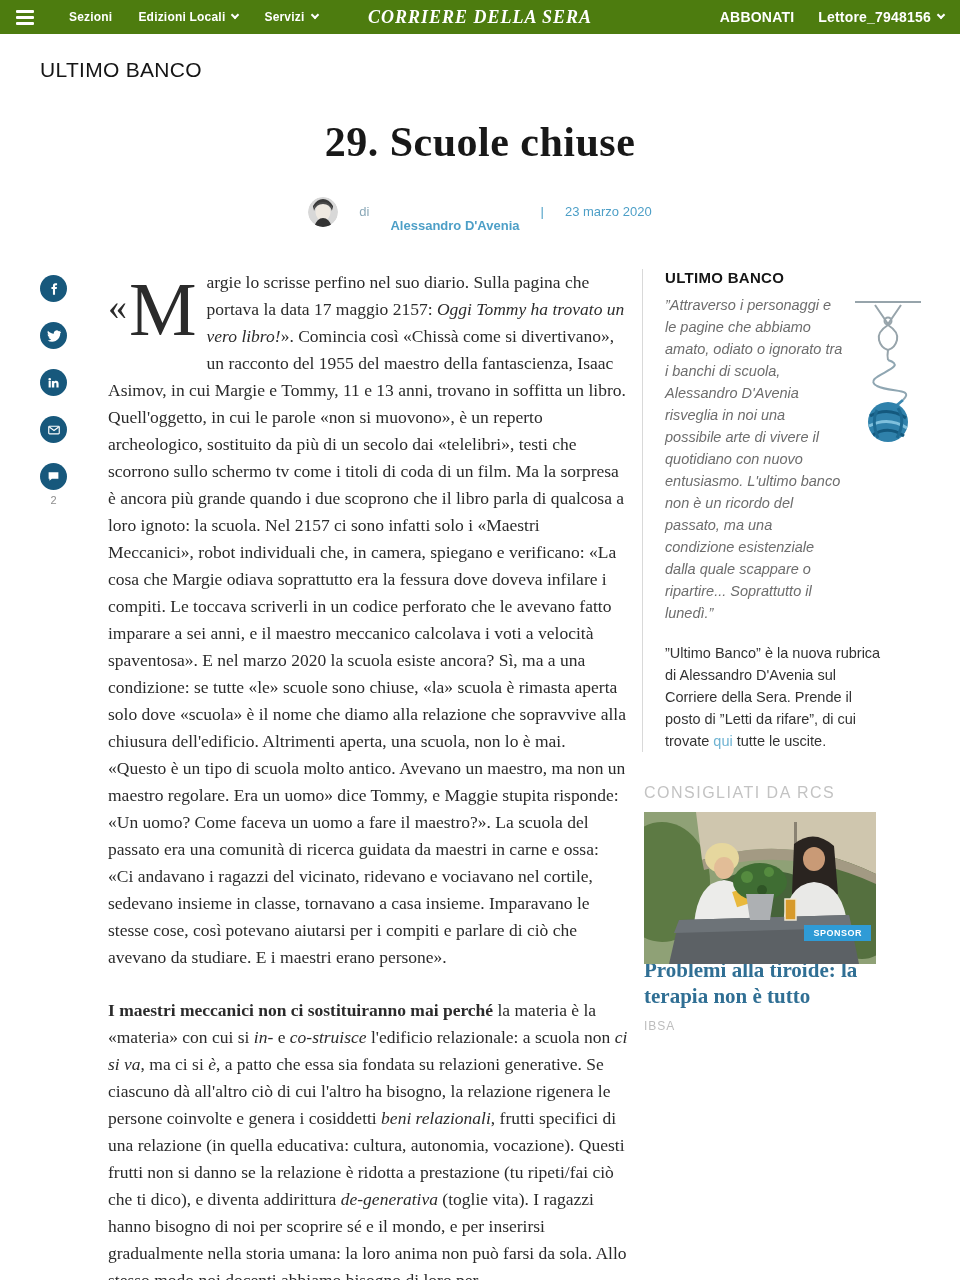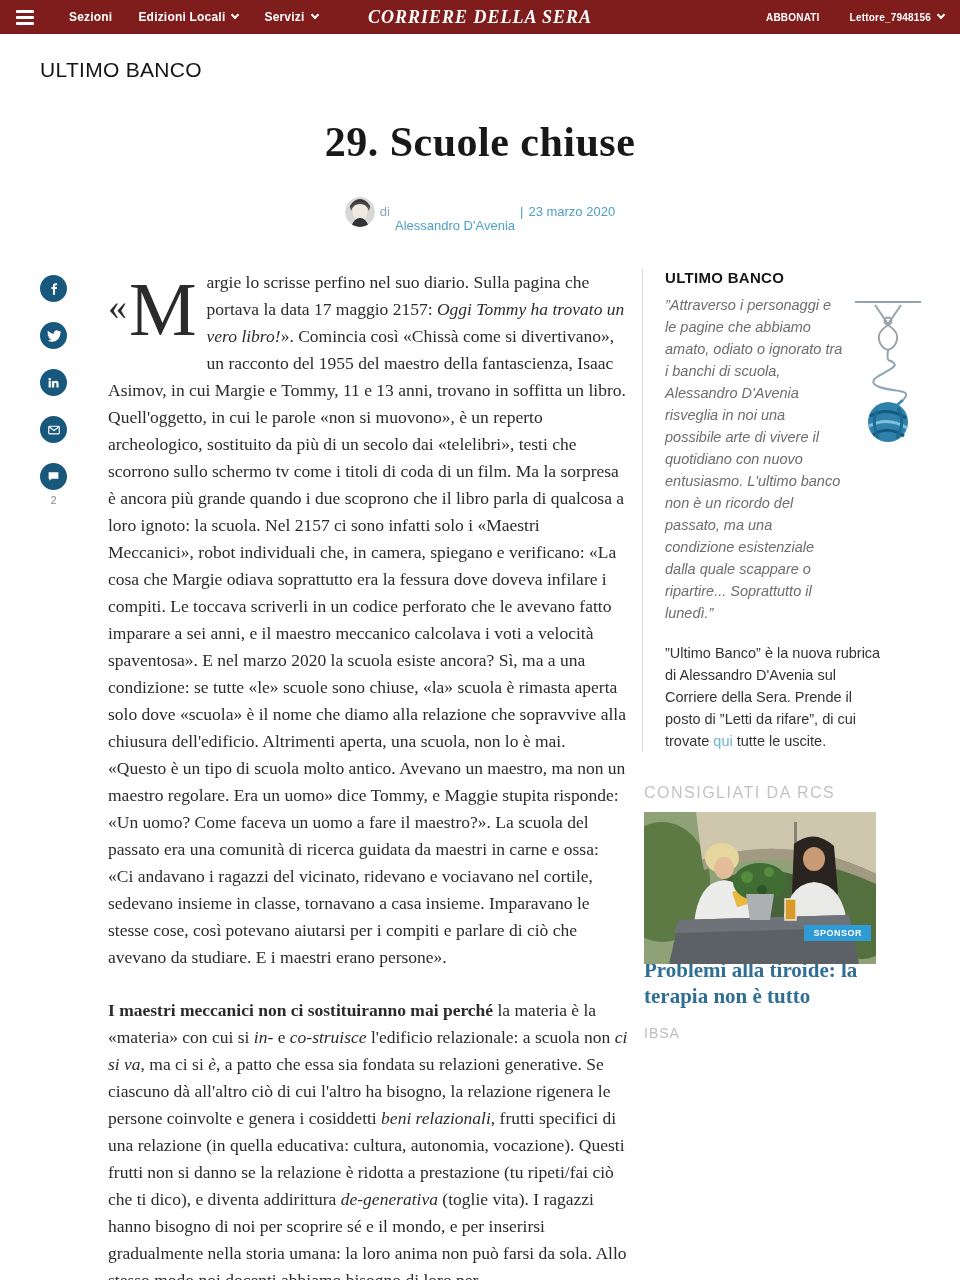--- a/index.html
+++ b/index.html
@@ -3,45 +3,45 @@
 <meta charset="utf-8">
 <style>
   * { margin:0; padding:0; box-sizing:border-box; }
   html,body { width:960px; }
   body {
     height:1280px; overflow:hidden; background:#fff;
     font-family:"Liberation Sans", sans-serif; color:#222;
   }
   
   .topnav {
-    height:34px; background:#7f1d1d; display:flex; align-items:center;
+    height:34px; background:#4d7c0f; display:flex; align-items:center;
     padding:0 16px; position:relative; color:#fff;
   }
   .nav-left { display:flex; align-items:center; gap:26px; font-size:12px; font-weight:bold; }
   .nav-item { display:flex; align-items:center; cursor:pointer; letter-spacing:.2px; }
   .burger { display:inline-flex; flex-direction:column; gap:3px; margin-right:9px; cursor:pointer; }
   .burger span { width:18px; height:3px; background:#fff; border-radius:1px; }
   .chev { width:6px; height:6px; border-right:2px solid #fff; border-bottom:2px solid #fff;
           transform:rotate(45deg); display:inline-block; margin-left:7px; margin-top:-4px; }
   .nav-logo {
     position:absolute; left:50%; transform:translateX(-50%);
     font-family:"Liberation Serif", serif; font-style:italic; font-weight:bold;
     font-size:18px; letter-spacing:1px; white-space:nowrap;
   }
-  .nav-right { margin-left:auto; display:flex; align-items:center; gap:30px; font-size:10px; font-weight:bold; }
+  .nav-right { margin-left:auto; display:flex; align-items:center; gap:24px; font-size:14px; font-weight:bold; }
   
   .section-label { margin:24px 0 0 40px; font-size:21px; color:#151515; letter-spacing:.3px; }
   .article-title {
     margin-top:36px; text-align:center; font-family:"Liberation Serif", serif;
     font-size:42px; font-weight:bold; color:#181818; letter-spacing:.5px;
   }
-  .byline { margin-top:24px; display:flex; justify-content:center; align-items:center; gap:5px;
+  .byline { margin-top:24px; display:flex; justify-content:center; align-items:center; gap:21px;
             font-size:13px; color:#4d9fc7; }
   .byline .prefix { color:#8aa8b8; }
-  .byline .author { font-weight:normal; cursor:pointer;margin-top:28px; }
+  .byline .author { font-weight:bold; cursor:pointer;margin-top:28px; }
   .avatar { width:30px; height:30px; border-radius:50%; overflow:hidden; flex:0 0 auto; }
   
   .layout { display:flex; margin-top:36px; padding:0 35px 0 40px; align-items:flex-start; }
   .social-rail { width:46px; flex:0 0 auto; display:flex; flex-direction:column; gap:20px; margin-top:6px; }
   .soc { width:27px; height:27px; border-radius:50%; background:#17587c; display:flex;
          align-items:center; justify-content:center; cursor:pointer; }
   .soc svg { display:block; }
   .soc-count { font-size:11px; color:#8d8d8d; text-align:center; width:27px; margin-top:-16px; }
   
   .article-col { width:520px; flex:0 0 auto; margin-left:22px;
@@ -64,21 +64,21 @@
   .about { margin-top:18px; color:#333; line-height:22px; max-width:220px; }
   .series-heading { margin-top:72px; font-size:15px; font-weight:bold; color:#161616;
                     letter-spacing:.4px; padding-left:2px; }
   .sponsored-label { margin-top:32px; font-size:16px; color:#c3c3c3; letter-spacing:1.5px; padding-left:2px; }
   .sponsor-card { margin-top:10px; padding-left:2px; }
   .card-media { position:relative; width:232px; height:135px; cursor:pointer; }
   .sponsor-badge { position:absolute; right:5px; bottom:6px; background:#2f9bd6; color:#fff;
                    font-size:9px; font-weight:bold; letter-spacing:.5px; padding:3px 9px; }
   .sponsor-title { margin-top:10px; width:240px; font-family:Liberation Serif, serif;
                    font-weight:bold; font-size:21px; line-height:26px; color:#306f94; cursor:pointer; }
-  .sponsor-name { margin-top:16px; font-size:14px; color:#bdbdbd; letter-spacing:1px; }
+  .sponsor-name { margin-top:10px; font-size:12px; color:#bdbdbd; letter-spacing:1px; }
 </style>
 </head>
 <body>
 
 <header class="topnav">
   <div class="nav-left">
     <span class="burger">
         <span></span>
         <span></span>
         <span></span>

